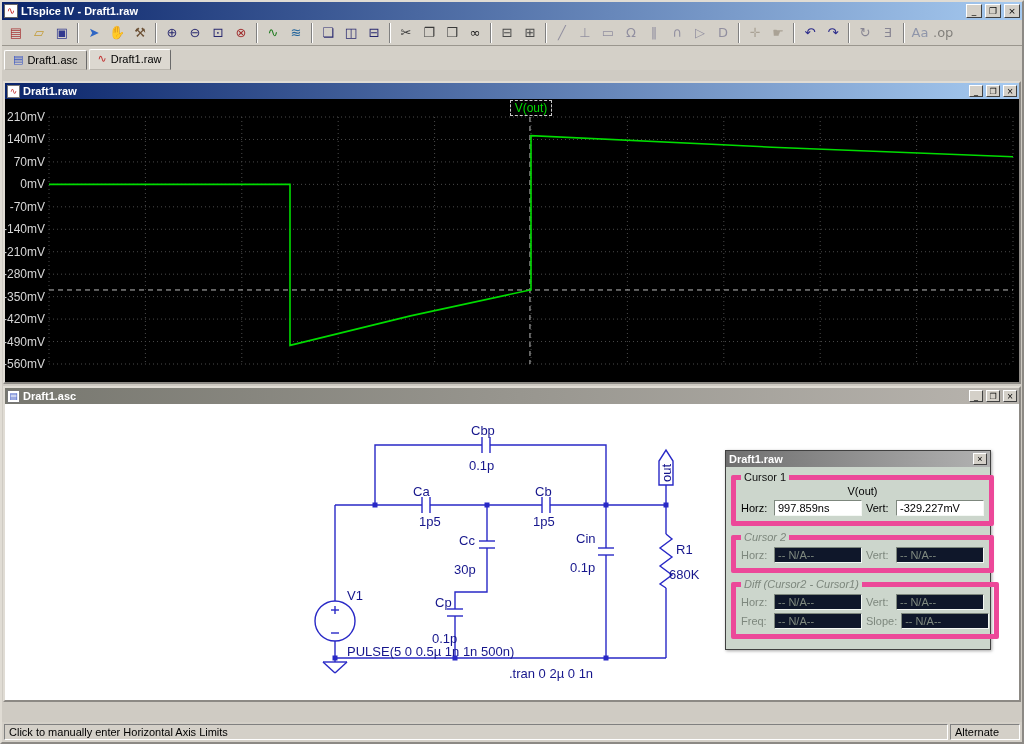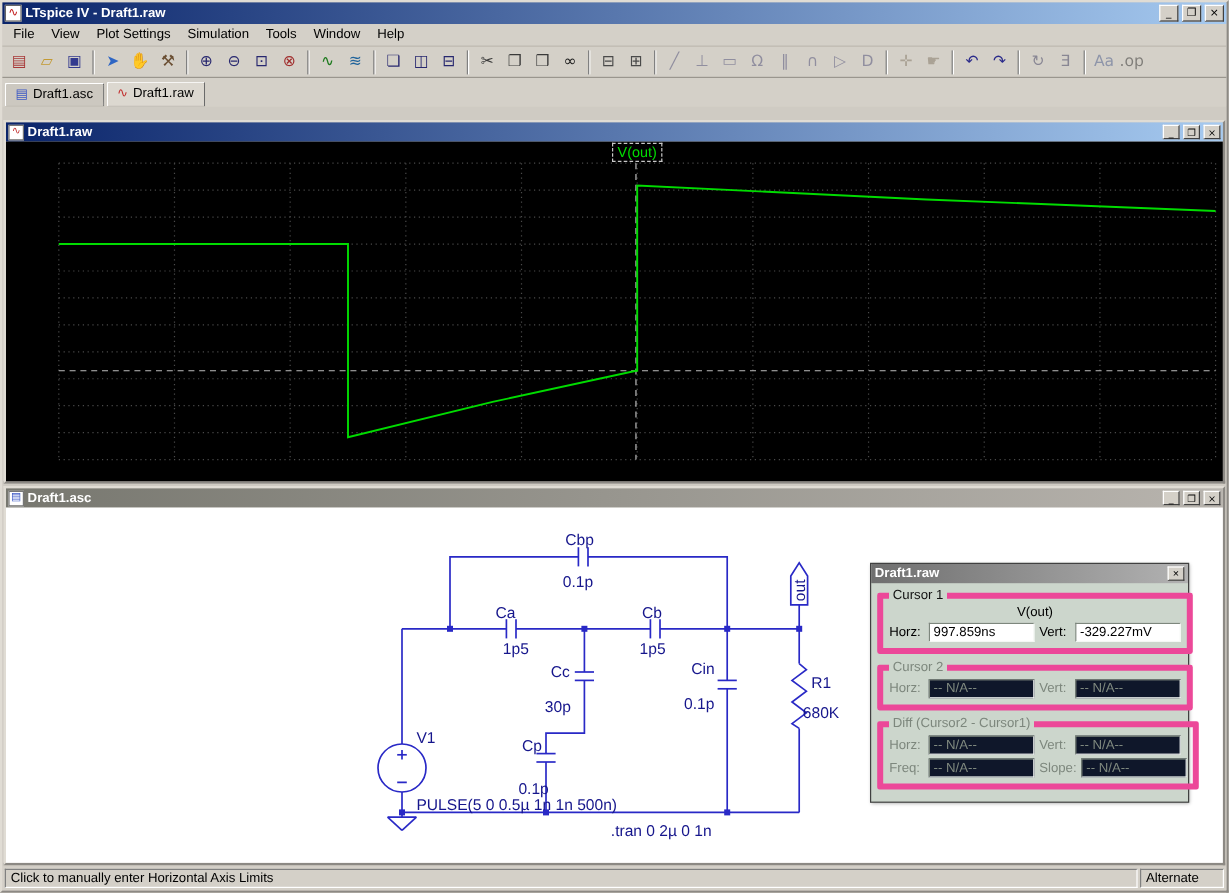--- a/index.html
+++ b/index.html
@@ -51,21 +51,21 @@
   .schem-svg text{font-family:"Liberation Sans",sans-serif;font-size:13px;fill:#16168c;}
 
   
   .cursor-dialog{position:absolute;left:720px;top:46px;width:266px;border:1px solid #404040;background:#ccd6cc;box-shadow:1px 1px 3px rgba(0,0,0,.35);z-index:5;}
   .cdlg-title{height:16px;background:linear-gradient(to right,#6f6f6f,#b2b2b2);display:flex;align-items:center;padding:0 3px;}
   .cdlg-title-text{flex:1;color:#fff;font-weight:bold;}
   .cdlg-close{width:14px;height:12px;background:#d4d0c8;border:1px solid;border-color:#fff #404040 #404040 #fff;font-size:9px;line-height:9px;text-align:center;padding:0;}
   .cdlg-body{padding:4px 5px 5px;}
   fieldset.cgrp{border:5px solid #ec4899;border-radius:2px;margin-bottom:5px;padding:1px 5px 5px;}
   .cgrp legend{padding:0 3px;color:#111;}
-  .cgrp.dis legend{color:#7d877d;}
+  .cgrp.dis legend{color:#7d877d;font-style:italic;}
   .ctrace{text-align:center;margin:1px 0 2px;}
   .crow{display:flex;align-items:center;gap:4px;margin-top:3px;}
   .clab{flex:0 0 29px;}
   .clab.v{flex:0 0 26px;}
   .cgrp.dis .clab{color:#7d877d;}
   .cfield{width:88px;height:16px;font-size:11px;padding:1px 3px;border:1px solid;border-color:#7d877d #f4f8f4 #f4f8f4 #7d877d;background:#fff;font-family:"Liberation Sans",sans-serif;}
   .cgrp.dis .cfield{background:#0f172a;color:#7f897f;}
 
   
   .statusbar{flex:0 0 20px;display:flex;gap:2px;padding:2px;background:#d4d0c8;}
@@ -79,29 +79,20 @@
 <div class="app">
 
   <div class="titlebar">
     <span class="app-ico">∿</span>
     <span class="title">LTspice IV - Draft1.raw</span>
     <button class="cap-btn">_</button>
     <button class="cap-btn">❐</button>
     <button class="cap-btn">×</button>
   </div>
 
-  <div class="menubar">
-      <span class="menu-item">File</span>
-      <span class="menu-item">View</span>
-      <span class="menu-item">Plot Settings</span>
-      <span class="menu-item">Simulation</span>
-      <span class="menu-item">Tools</span>
-      <span class="menu-item">Window</span>
-      <span class="menu-item">Help</span>
-    </div>
 
   <div class="toolbar">
       <button class="tb-btn" style="color: rgb(168, 56, 56);">▤</button>
       <button class="tb-btn" style="color: rgb(195, 154, 51);">▱</button>
       <button class="tb-btn" style="color: rgb(51, 58, 143);">▣</button>
       <span class="tb-sep"></span>
       <button class="tb-btn" style="color: rgb(47, 102, 196);">➤</button>
       <button class="tb-btn" style="color: rgb(180, 85, 47);">✋</button>
       <button class="tb-btn" style="color: rgb(107, 79, 51);">⚒</button>
       <span class="tb-sep"></span>
@@ -165,20 +156,34 @@
         <span class="doc-ico" style="color:#c23030">∿</span>
         <span class="title">Draft1.raw</span>
         <button class="cap-btn">_</button>
         <button class="cap-btn">❐</button>
         <button class="cap-btn">×</button>
       </div>
       <div class="plot-content">
         <div class="trace-chip-row">
           <span class="trace-chip">V(out)</span>
         </div>
+        <div id="y-labels">
+            <div class="y-tick" style="top: -7px;">210mV</div>
+            <div class="y-tick" style="top: 15.4545px;">140mV</div>
+            <div class="y-tick" style="top: 37.9091px;">70mV</div>
+            <div class="y-tick" style="top: 60.3636px;">0mV</div>
+            <div class="y-tick" style="top: 82.8182px;">-70mV</div>
+            <div class="y-tick" style="top: 105.273px;">-140mV</div>
+            <div class="y-tick" style="top: 127.727px;">-210mV</div>
+            <div class="y-tick" style="top: 150.182px;">-280mV</div>
+            <div class="y-tick" style="top: 172.636px;">-350mV</div>
+            <div class="y-tick" style="top: 195.091px;">-420mV</div>
+            <div class="y-tick" style="top: 217.545px;">-490mV</div>
+            <div class="y-tick" style="top: 240px;">-560mV</div>
+          </div>
         <div id="plot-grid">
             <svg width="964" height="247">
               <line x1="0" y1="0" x2="964" y2="0" stroke="#4a4a4a" stroke-dasharray="1,3" stroke-width="1"></line>
               <line x1="0" y1="22.454545454545457" x2="964" y2="22.454545454545457" stroke="#4a4a4a" stroke-dasharray="1,3" stroke-width="1"></line>
               <line x1="0" y1="44.909090909090914" x2="964" y2="44.909090909090914" stroke="#4a4a4a" stroke-dasharray="1,3" stroke-width="1"></line>
               <line x1="0" y1="67.36363636363636" x2="964" y2="67.36363636363636" stroke="#4a4a4a" stroke-dasharray="1,3" stroke-width="1"></line>
               <line x1="0" y1="89.81818181818183" x2="964" y2="89.81818181818183" stroke="#4a4a4a" stroke-dasharray="1,3" stroke-width="1"></line>
               <line x1="0" y1="112.27272727272727" x2="964" y2="112.27272727272727" stroke="#4a4a4a" stroke-dasharray="1,3" stroke-width="1"></line>
               <line x1="0" y1="134.72727272727272" x2="964" y2="134.72727272727272" stroke="#4a4a4a" stroke-dasharray="1,3" stroke-width="1"></line>
               <line x1="0" y1="157.1818181818182" x2="964" y2="157.1818181818182" stroke="#4a4a4a" stroke-dasharray="1,3" stroke-width="1"></line>

